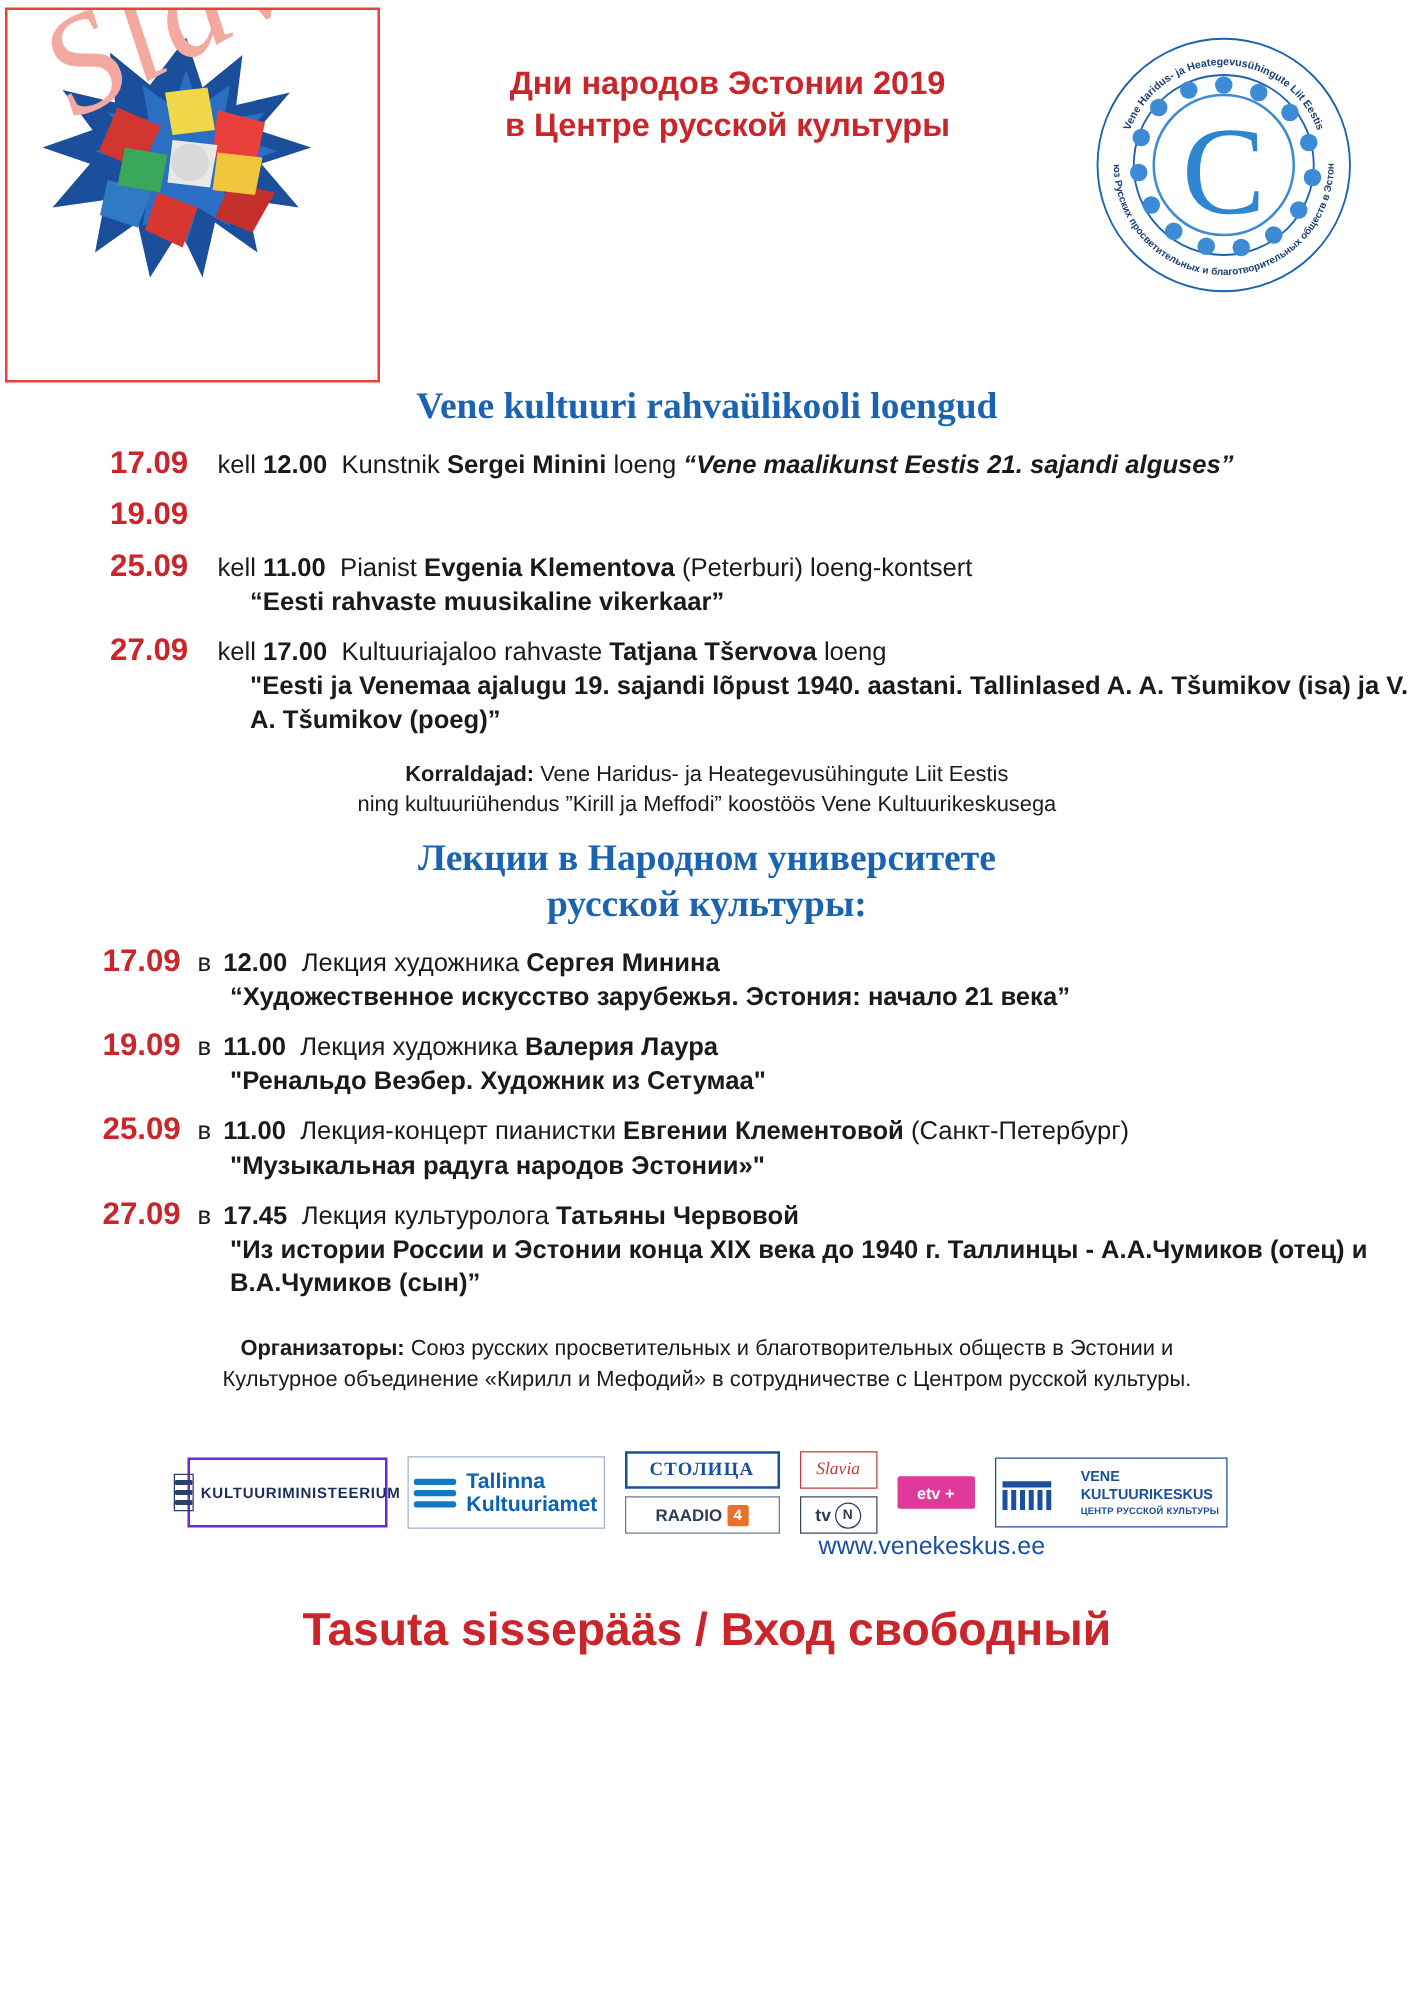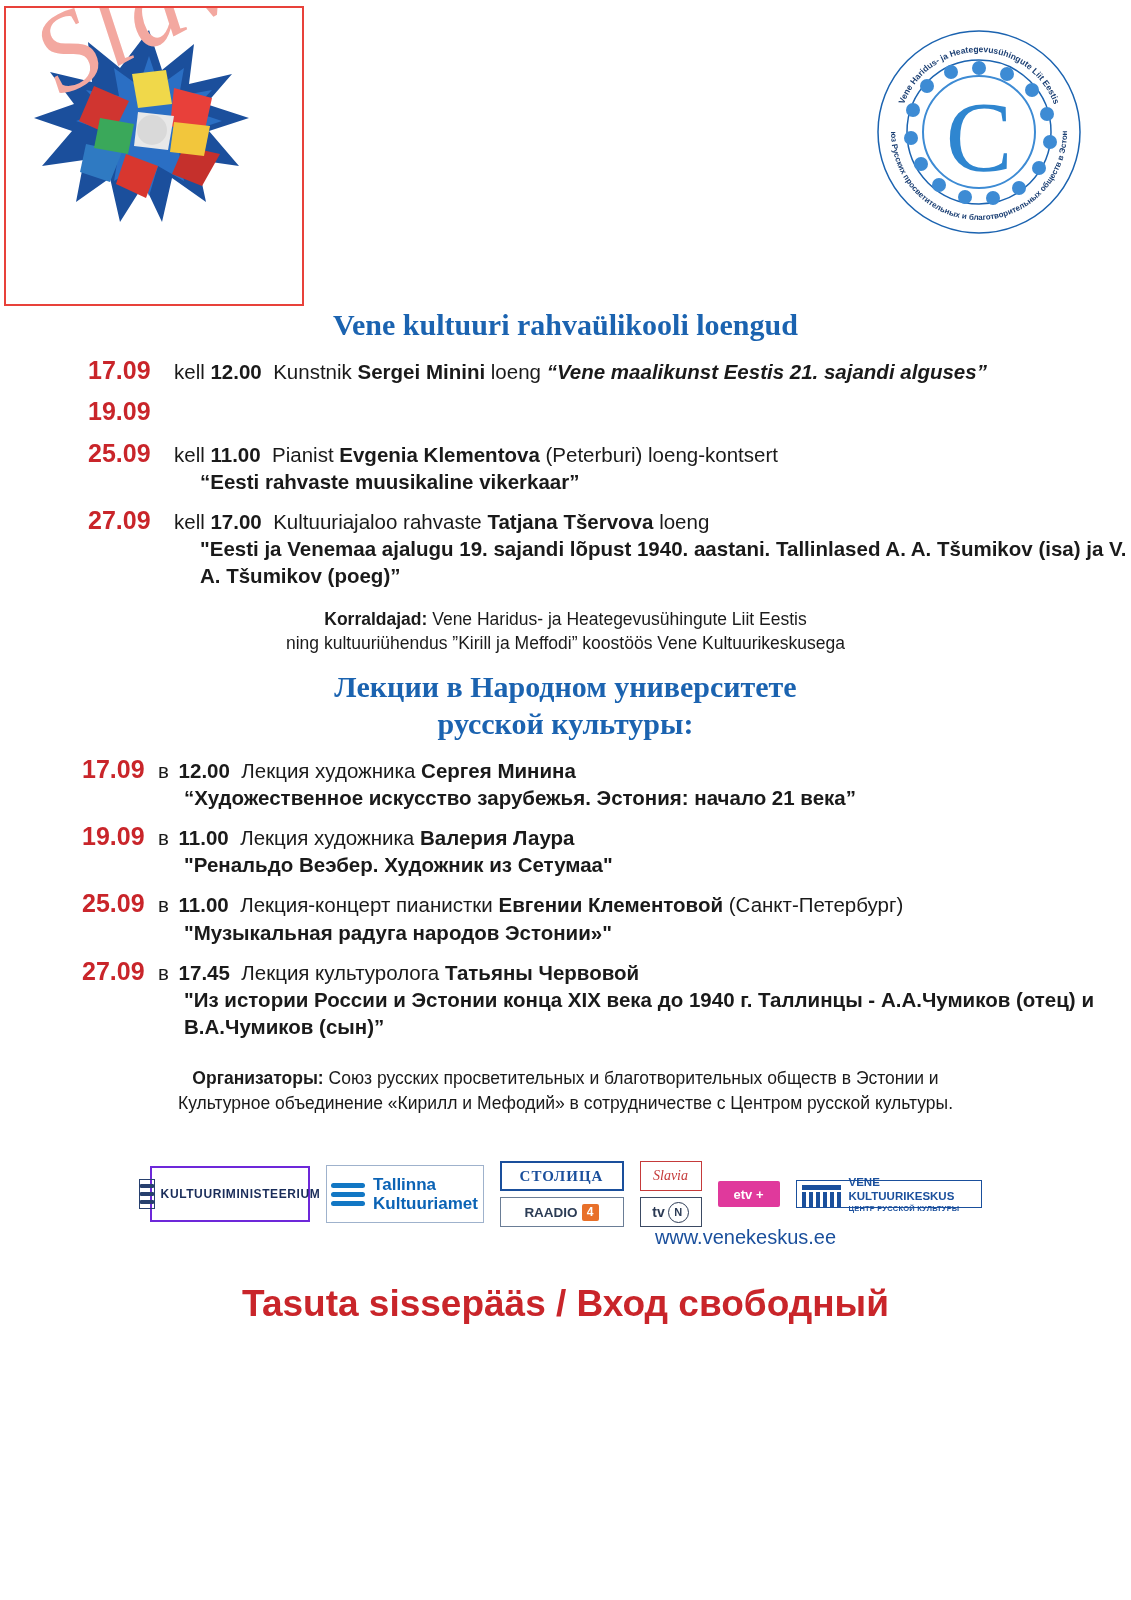--- a/index.html
+++ b/index.html
@@ -268,23 +268,23 @@
     width: 62px; height: 26px;
     background: #e0399c;
     color: #fff;
     font-weight: bold;
     font-size: 13px;
     gap: 3px;
     border-radius: 2px;
   }
 
   .sp-vkk {
-    width: 186px; height: 28px;
+    width: 186px; height: 56px;
     border: 1px solid #1a4f9c;
-    gap: 8px;
+    gap: 24px;
     padding: 4px 5px;
   }
   .sp-vkk .temple {
     width: 42px; height: 28px;
     display: flex; flex-direction: column; justify-content: flex-end;
   }
   .sp-vkk .temple .roof {
     height: 5px; background: #1a4f9c; margin-bottom: 2px;
   }
   .sp-vkk .temple .cols {
@@ -328,20 +328,24 @@
       <polygon points="98,48 132,44 138,78 104,82" fill="#f0d84a"></polygon>
       <polygon points="140,96 176,100 170,130 136,126" fill="#f2c63c"></polygon>
       <polygon points="66,92 100,98 94,128 60,122" fill="#3aa85a"></polygon>
       <polygon points="104,86 140,90 134,124 100,120" fill="#e8e8e8"></polygon>
       <circle cx="118" cy="104" r="15" fill="#d9d9d9"></circle>
     </svg>
     <div class="slavia-word">Slavia</div>
   </div>
 
   <div class="title-block">
+    <div class="title-ru">
+      <span>Дни народов Эстонии 2019</span><br>
+      <span>в Центре русской культуры</span>
+    </div>
   </div>
 
   <svg class="seal" viewBox="0 0 208 208">
     <defs>
       <path id="arcTop" d="M 24,104 A 80,80 0 0 1 184,104"></path>
       <path id="arcBot" d="M 16,104 A 88,88 0 0 0 192,104"></path>
     </defs>
     <circle cx="104" cy="104" r="101" fill="none" stroke="#1b63b0" stroke-width="1.5"></circle>
     <circle cx="104" cy="104" r="72" fill="none" stroke="#1b63b0" stroke-width="1.5"></circle>
     <g fill="#3d8bd4">

